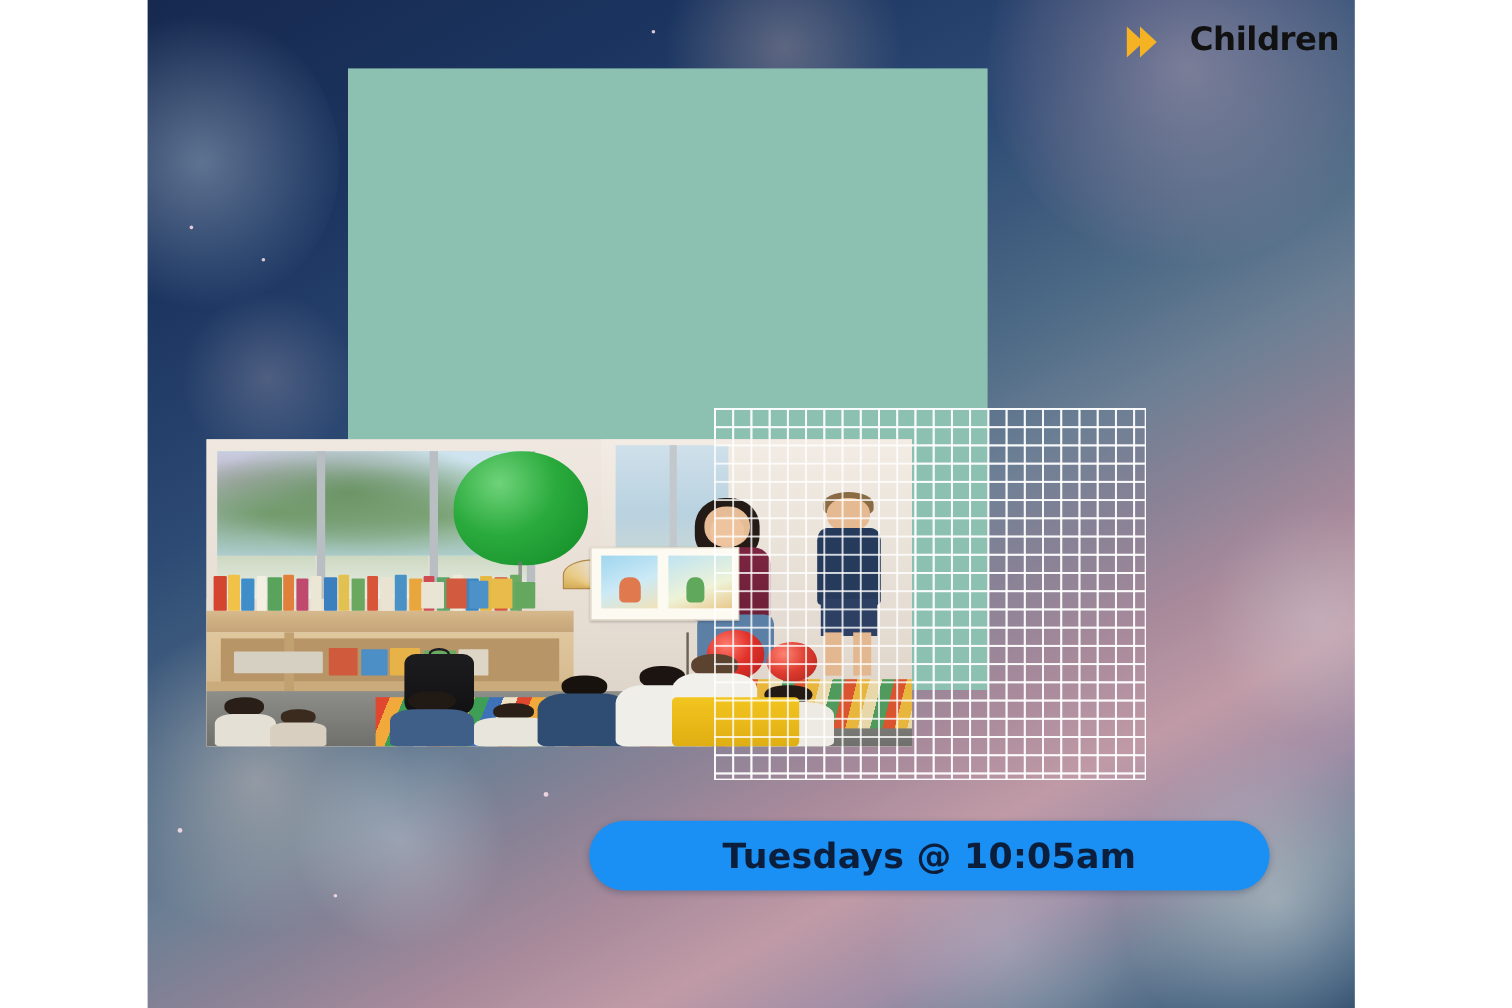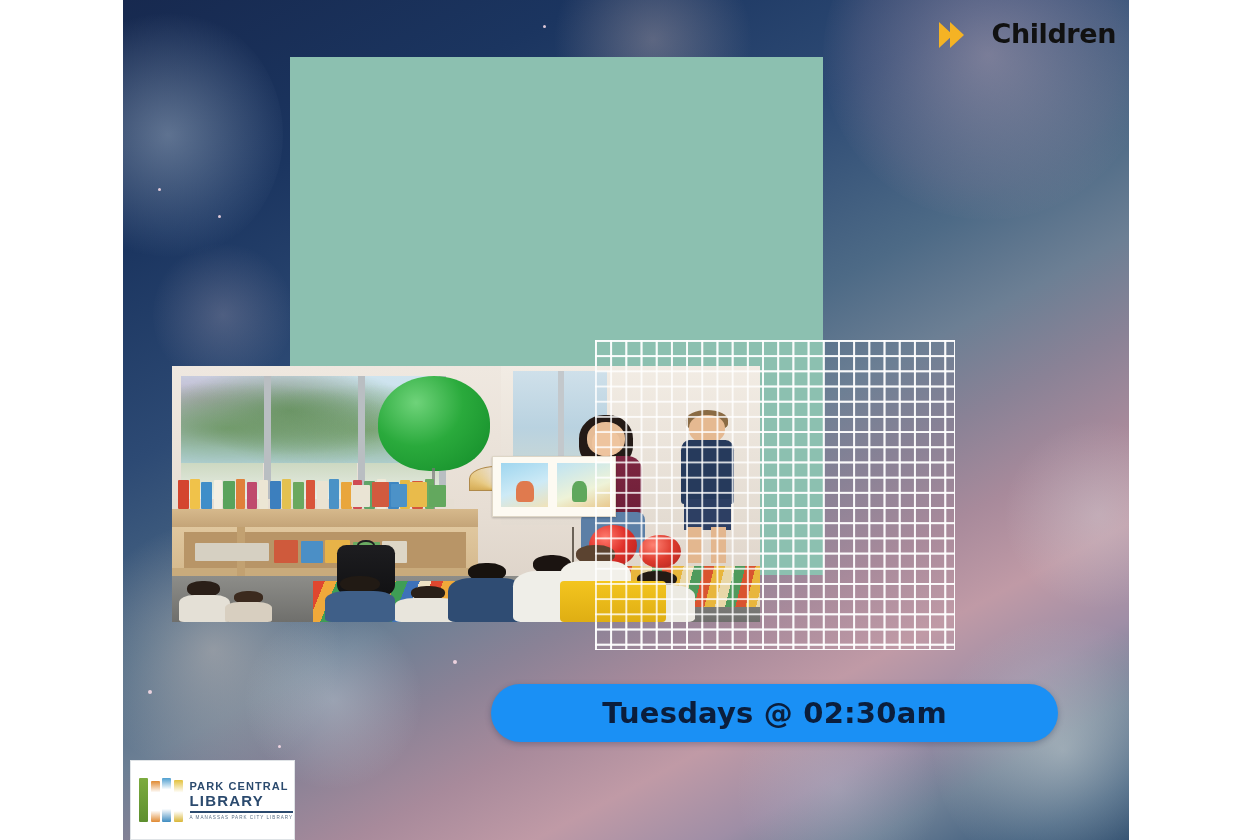--- a/index.html
+++ b/index.html
@@ -524,32 +524,18 @@
 
     <div class="children-tag">
       <svg class="chev-icon" viewBox="0 0 34 34">
         <path d="M2 4 L16 17 L2 30 Z" fill="#F5B324"></path>
         <path d="M13 4 L27 17 L13 30 Z" fill="#F5B324"></path>
       </svg>
       <span class="children-label">Children</span>
     </div>
 
     <div class="time-pill">
-      <span class="time-text">Tuesdays @ 02:30am</span>
+      <span class="time-text">Tuesdays @ 10:05am</span>
     </div>
 
-    <div class="logo-card">
-      <div class="logo-books">
-        <div class="lb lb1"></div>
-        <div class="lb lb2"></div>
-        <div class="lb lb3"></div>
-        <div class="lb lb4"></div>
-      </div>
-      <div class="logo-type">
-        <div class="logo-l1">PARK CENTRAL</div>
-        <div class="logo-l2">LIBRARY</div>
-        <div class="logo-rule"></div>
-        <div class="logo-tag">A MANASSAS PARK CITY LIBRARY</div>
-      </div>
-    </div>
 
   </div>
 </div>
 
 </body></html>

